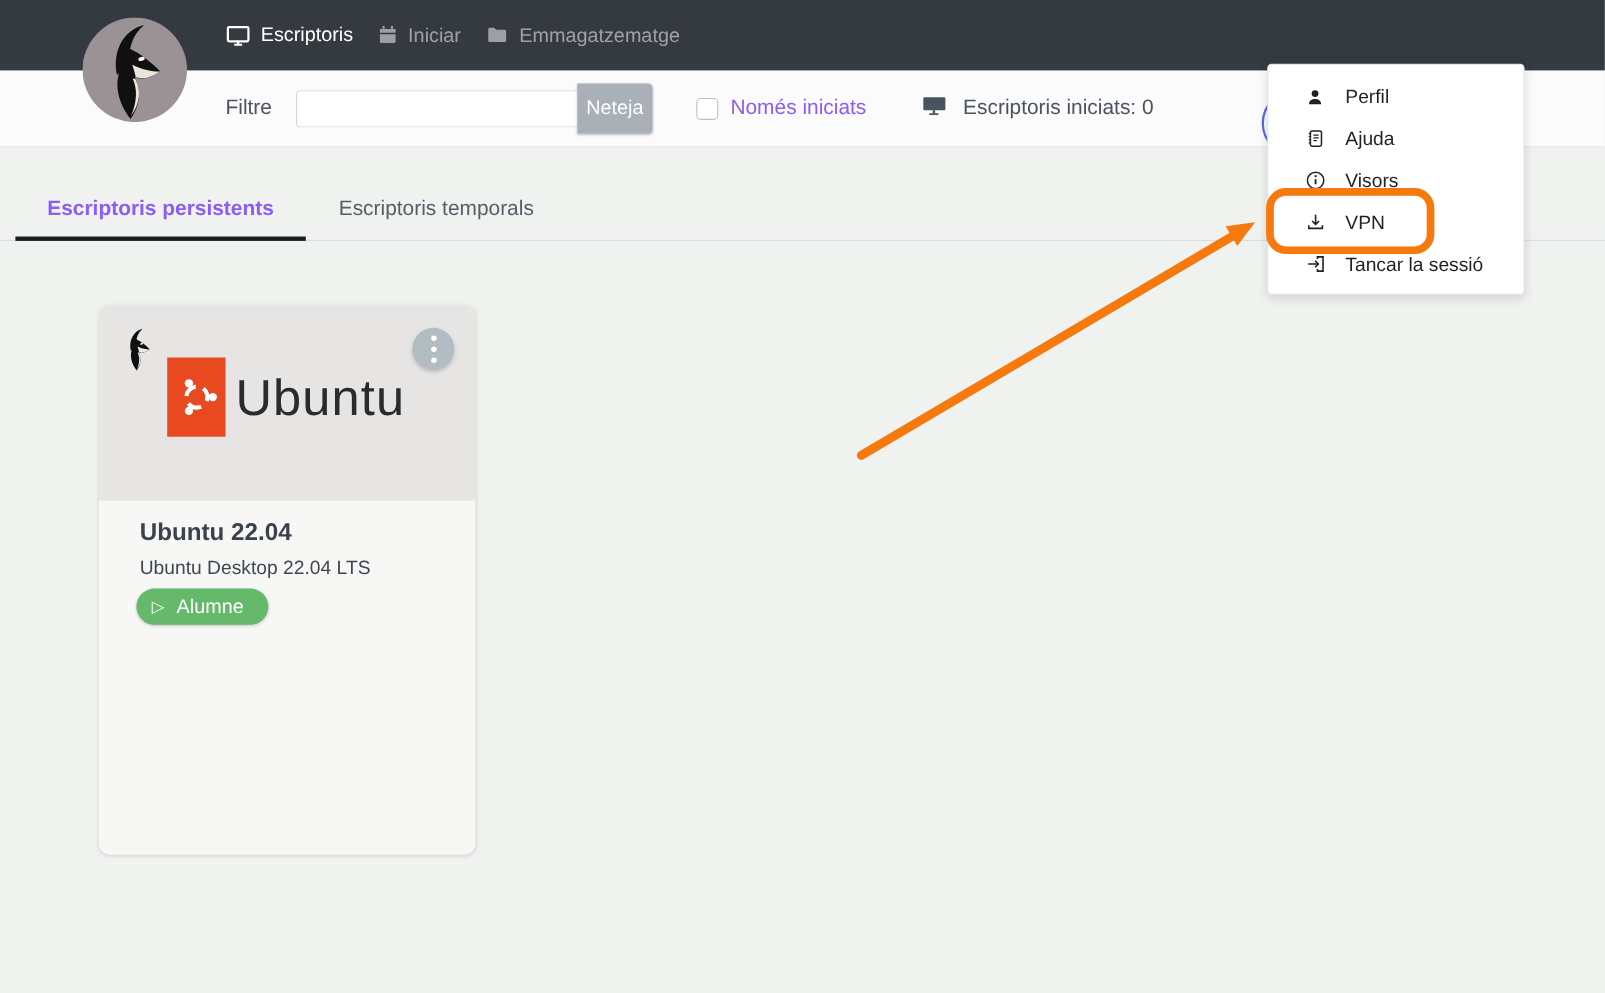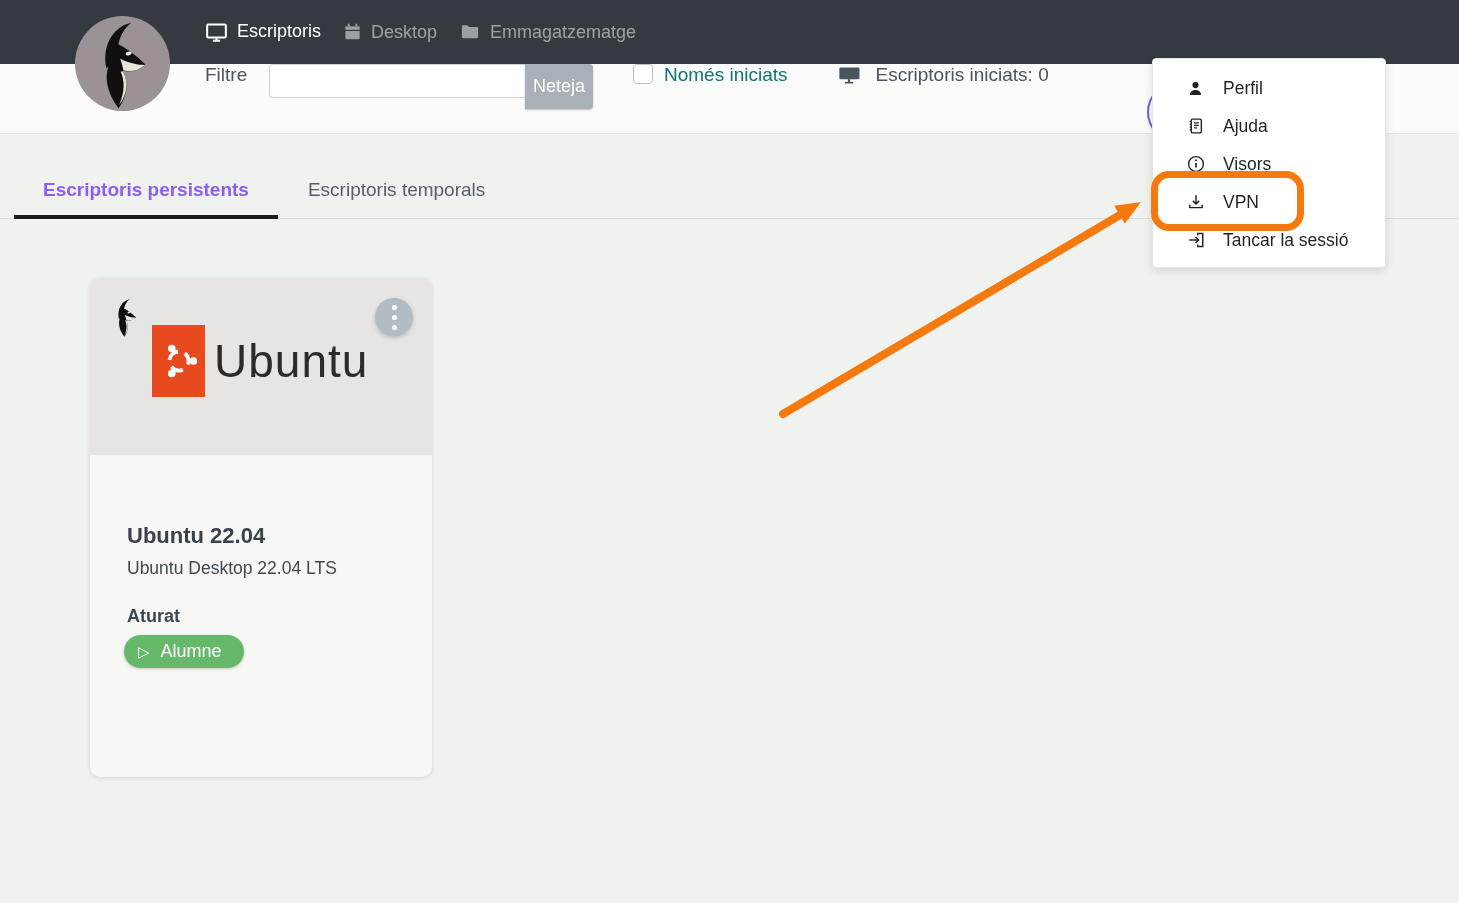--- a/index.html
+++ b/index.html
@@ -30,32 +30,32 @@
     display:flex; align-items:center; gap:10px; cursor:pointer; color:#fff; font-size:18px; }
   .avatar { width:28px; height:28px; border-radius:50%; background:#6e757d;
     display:flex; align-items:center; justify-content:center; }
   .caret-down { width:0; height:0; border-left:6px solid transparent;
     border-right:6px solid transparent; border-top:7px solid #fff; margin-left:2px; }
 
   
   .filter-bar {
     position:absolute; left:0; top:64px; width:1459px; height:70px;
     background:#fbfbfb; border-bottom:1px solid #e3e5e5;
-    display:flex; align-items:flex-start; padding-left:205px;
+    display:flex; align-items:center; padding-left:205px;
   }
   .filter-label { font-size:19px; color:#4b545d; width:44px; margin-right:20px; }
   .filter-input { width:256px; height:34px; border:1px solid #ced4da; border-right:none;
     border-radius:4px 0 0 4px; background:#fff; padding:0 10px; font-size:17px;
     font-family:"Liberation Sans",sans-serif; outline:none; }
   .clear-btn { width:68px; height:45px; background:#a9b0b7; color:#fff; border:none;
     border-radius:0 4px 4px 0; font-size:18px; font-family:"Liberation Sans",sans-serif;
     cursor:pointer; box-shadow:0 1px 2px rgba(0,0,0,0.25); }
   .checkbox { width:20px; height:20px; background:#fff; border:1.5px solid #b9c0c7;
     border-radius:4px; margin-left:40px; cursor:pointer; }
-  .checkbox-label { font-size:19px; color:#0f766e; margin-left:11px; }
+  .checkbox-label { font-size:19px; color:#8b5cf6; margin-left:11px; }
   .started-icon { margin-left:49px; }
   .started-text { font-size:19px; color:#4b545d; margin-left:15px; }
 
   
   .blue-circle { position:absolute; left:1147px; top:82px; width:60px; height:60px;
     border-radius:50%; border:2.5px solid #5a6ae0; z-index:12; background:transparent; }
 
   
   .tabs { position:absolute; left:0; top:170px; width:1459px; height:49px;
     padding-left:14px; border-bottom:1px solid #dadcdc; display:flex; align-items:flex-end; }
@@ -73,21 +73,21 @@
   .os-logo { position:absolute; left:62px; top:47px; display:flex; align-items:center; }
   .os-rect { width:53px; height:72px; background:#e8491f; display:flex;
     align-items:center; justify-content:center; }
   .os-name { font-size:46px; font-weight:400; color:#2b2b2b; margin-left:9px;
     letter-spacing:1px; }
   .kebab-btn { position:absolute; right:19px; top:20px; width:38px; height:38px;
     border-radius:50%; background:#b2bcc3; box-shadow:0 2px 4px rgba(0,0,0,0.2);
     display:flex; flex-direction:column; align-items:center; justify-content:center;
     gap:5px; cursor:pointer; border:none; }
   .kebab-btn i { width:5px; height:5px; border-radius:50%; background:#fff; display:block; }
-  .card-body { padding:36px 0 0 37px;margin-top:32px; }
+  .card-body { padding:16px 0 0 37px; }
   .card-title { font-size:22px; font-weight:bold; color:#3a424c; }
   .card-desc { font-size:17.5px; color:#3f4751; margin-top:9px; }
   .card-status { font-size:18px; font-weight:bold; color:#3e4751; margin-top:27px; }
   .start-btn { margin:8px 0 0 -3px; height:33px; padding:0 22px 0 14px;
     background:#66b86a; color:#fff; border:none; border-radius:17px;
     font-size:18px; font-family:"Liberation Sans",sans-serif; cursor:pointer;
     display:flex; align-items:center; gap:11px; box-shadow:0 1px 3px rgba(0,0,0,0.2); }
   .play-glyph { font-size:15px; line-height:1; }
 
   
@@ -121,21 +121,21 @@
       <span>Escriptoris</span>
     </div>
     <div class="nav-item">
       <span>
         <svg width="19" height="20" viewBox="0 0 16 16" fill="rgba(255,255,255,0.52)">
           <path d="M4 1h1.6v2H4zM10.4 1H12v2h-1.6z"></path>
           <path d="M2 3.2h12v3H2z"></path>
           <path d="M2 7.2h12V13a1 1 0 0 1-1 1H3a1 1 0 0 1-1-1z"></path>
         </svg>
       </span>
-      <span>Desktop</span>
+      <span>Iniciar</span>
     </div>
     <div class="nav-item">
       <span>
         <svg width="22" height="20" viewBox="0 0 16 16" fill="rgba(255,255,255,0.52)">
           <path d="M1.5 3.5a1 1 0 0 1 1-1h3.2L7.4 4h6.1a1 1 0 0 1 1 1v7a1 1 0 0 1-1 1h-11a1 1 0 0 1-1-1z"></path>
         </svg>
       </span>
       <span>Emmagatzematge</span>
     </div>
   </div>
@@ -209,21 +209,20 @@
     </div>
     <button class="kebab-btn">
       <i></i>
         <i></i>
         <i></i>
     </button>
   </div>
   <div class="card-body">
     <div class="card-title">Ubuntu 22.04</div>
     <div class="card-desc">Ubuntu Desktop 22.04 LTS</div>
-    <div class="card-status">Aturat</div>
     <button class="start-btn">
       <span class="play-glyph">▷</span>
       <span>Alumne</span>
     </button>
   </div>
 </div>
 
 <div class="dropdown">
   <div class="dropdown-item">
     <span class="mi">

